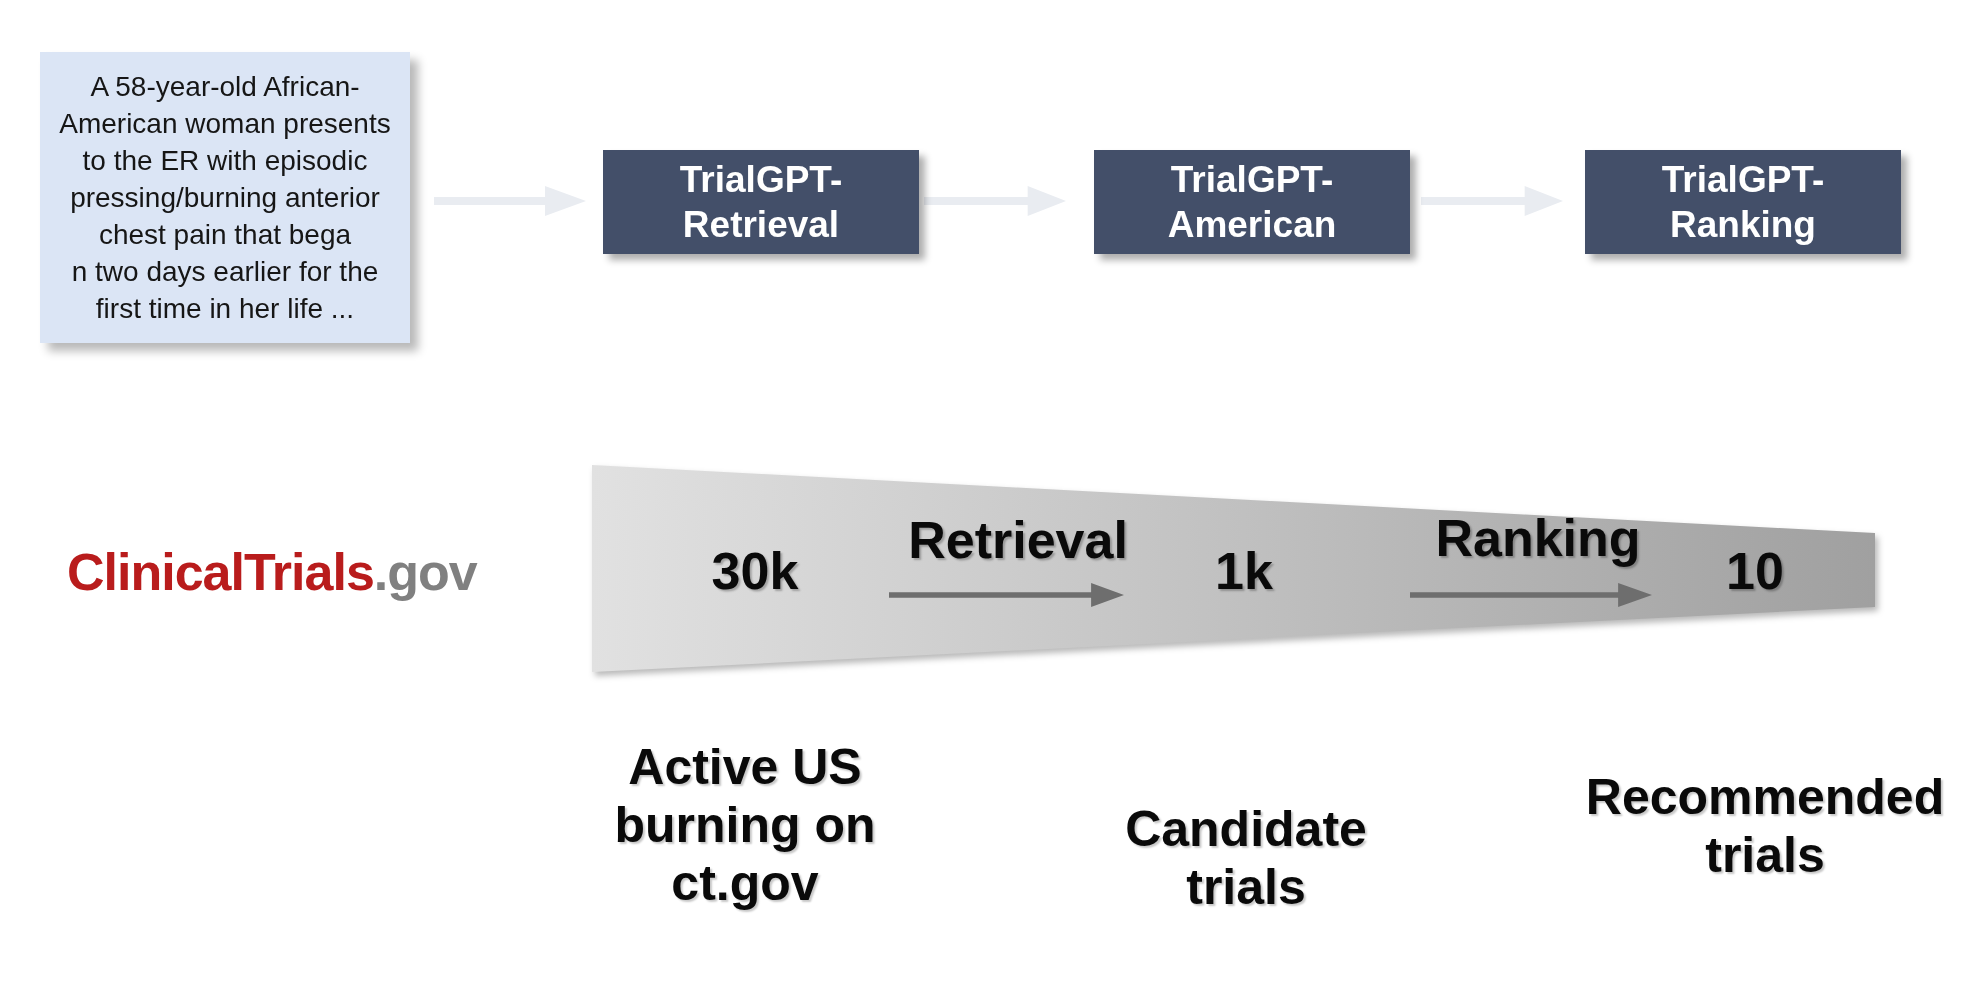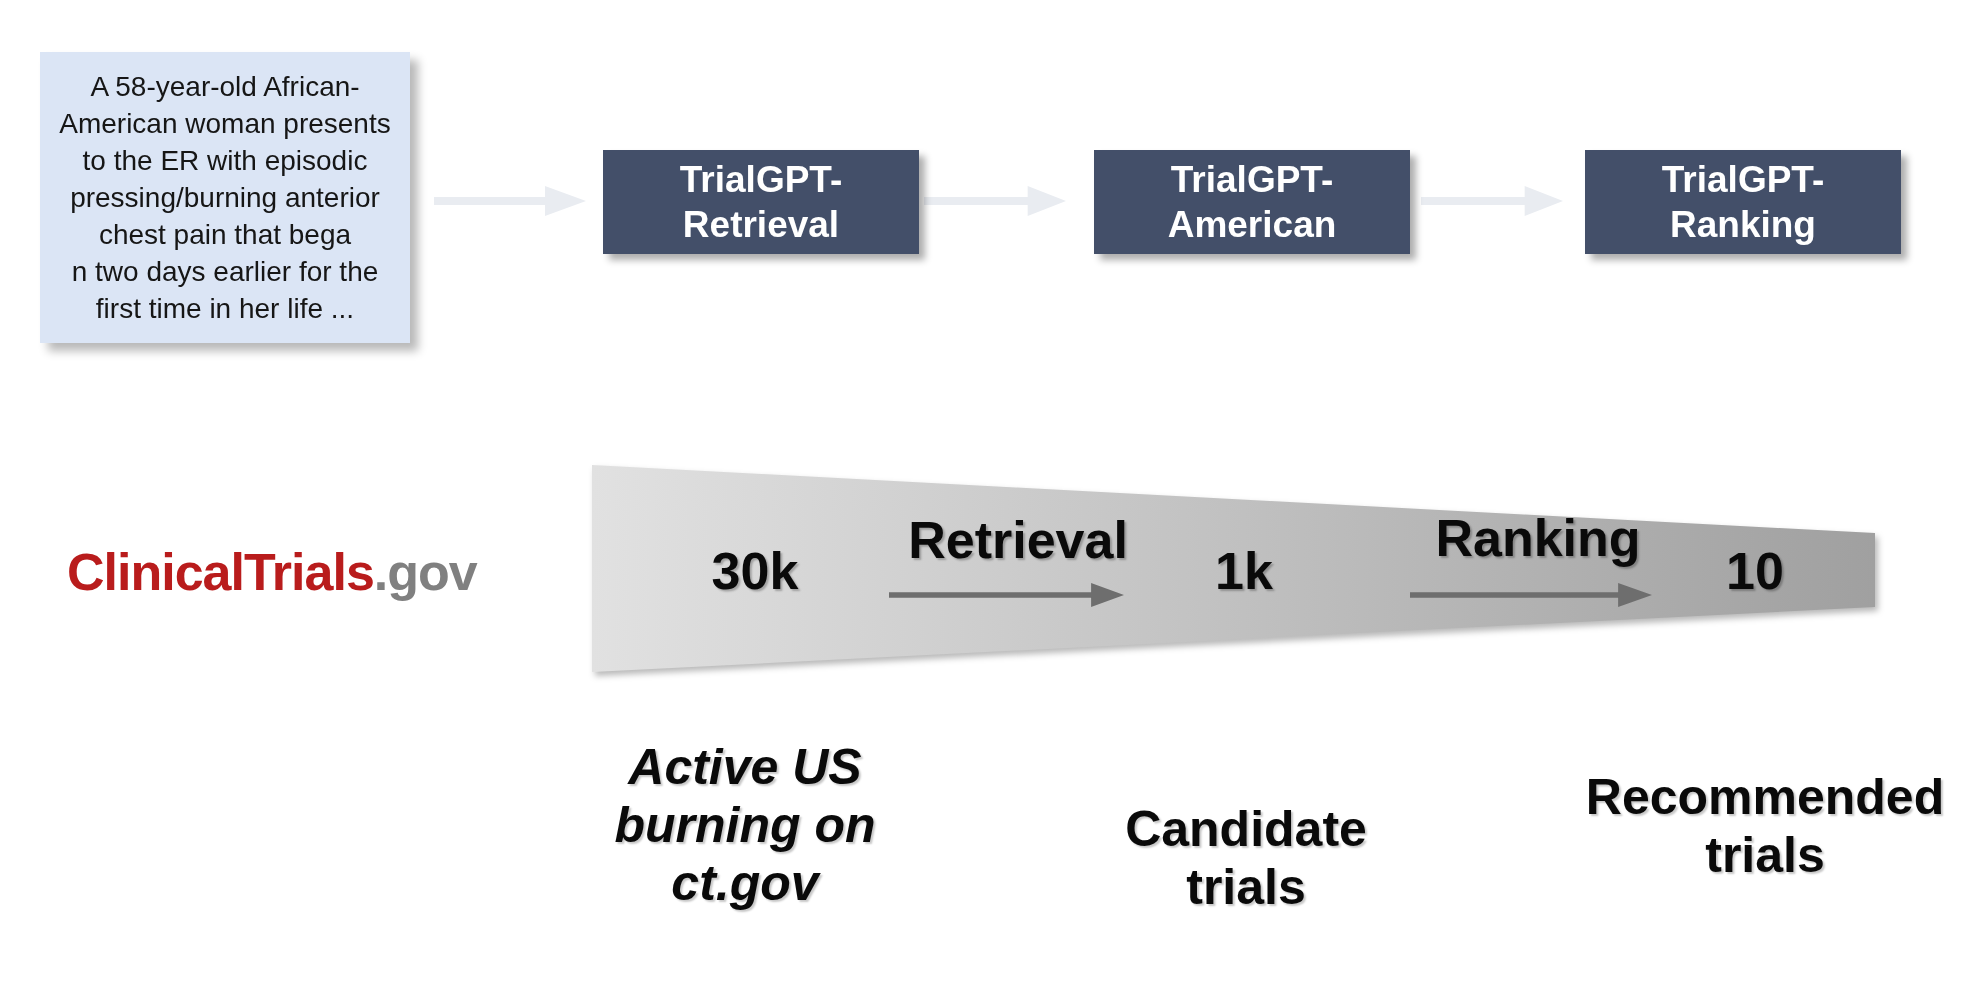--- a/index.html
+++ b/index.html
@@ -112,21 +112,21 @@
     position: absolute;
     transform: translateX(-50%);
     top: 738px;
     font-weight: bold;
     font-size: 50px; line-height: 58px;
     color: #0a0a0a;
     text-align: center;
     white-space: nowrap;
     text-shadow: 2px 2px 2px rgba(0,0,0,0.22);
   }
-  #caption-active      { left: 745px; font-style: italic; }
+  #caption-active      { left: 745px; }
   #caption-candidate   { left: 1246px; top: 768px; margin-top: 32px; }
   #caption-recommended { left: 1765px; top: 768px; }
 </style>
 </head>
 <body>
 
 <div id="canvas">
 
   <div class="patient-note">
     <div>A 58-year-old African-</div>

